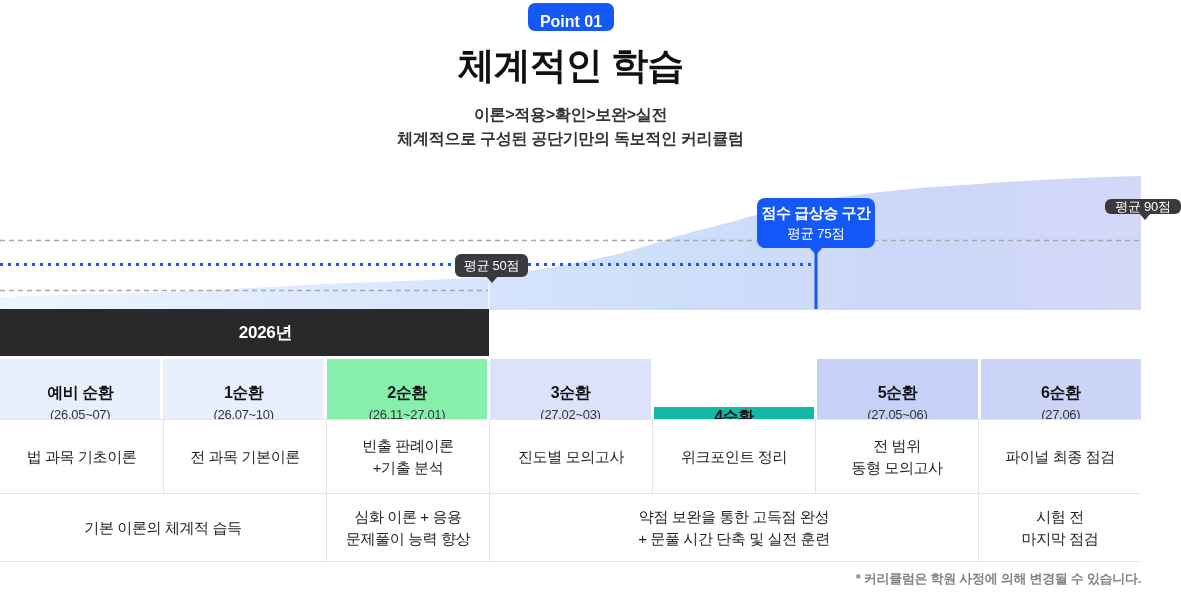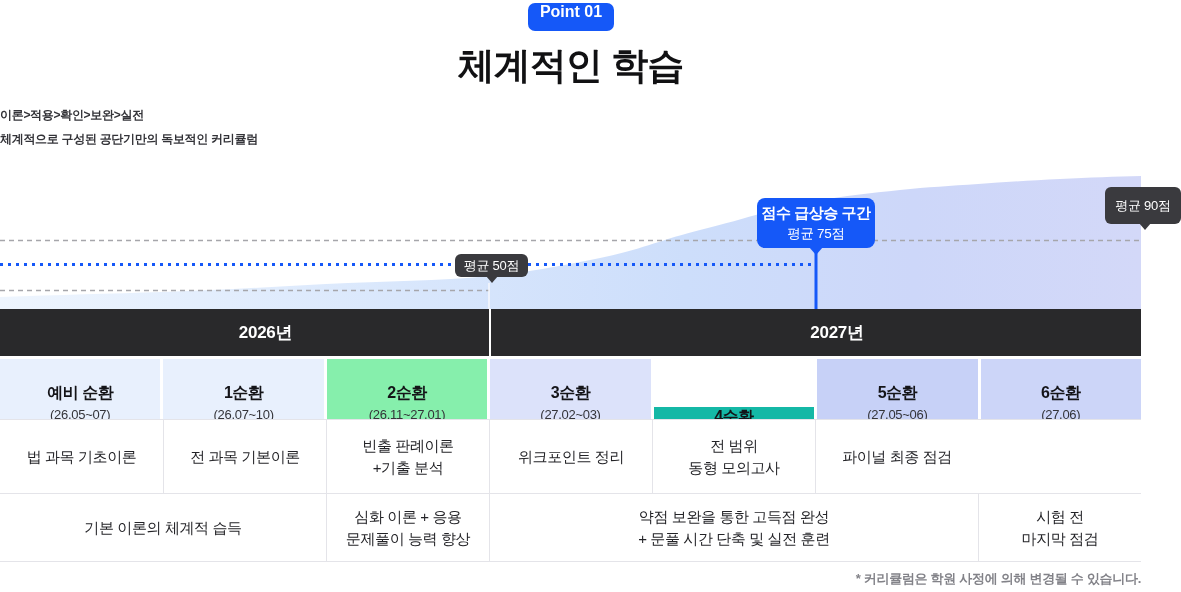--- a/index.html
+++ b/index.html
@@ -3,34 +3,34 @@
 <meta charset="utf-8">
 <style>
   * { margin:0; padding:0; box-sizing:border-box; }
   html,body { background:#ffffff; }
   body { font-family:"Liberation Sans","DejaVu Sans",sans-serif; }
   .stage { position:relative; width:1181px; height:592px; background:#fff; overflow:hidden; }
 
   
   .point-badge { position:absolute; left:528px; top:3px; width:86px; height:28px;
     background:#1558f8; color:#fff; border-radius:7px; font-size:16px; font-weight:700;
-    display:flex; align-items:flex-start; justify-content:center; }
+    display:flex; align-items:flex-end; justify-content:center; }
   .page-title { position:absolute; left:0; top:46px; width:1141px; text-align:center;
     font-size:37px; line-height:40px; font-weight:800; color:#111113; letter-spacing:-1px; }
-  .sub { position:absolute; left:0; width:1141px; text-align:left;
-    font-size:12px; line-height:22px; font-weight:600; color:#333338; letter-spacing:-0.3px; }
+  .sub { position:absolute; left:0; width:1141px; text-align:center;
+    font-size:16px; line-height:22px; font-weight:600; color:#333338; letter-spacing:-0.3px; }
   .sub1 { top:104px; }
   .sub2 { top:128px; }
 
   
   .chart-svg { position:absolute; left:0; top:0; width:1141px; height:310px; }
   .tip { position:absolute; z-index:3; color:#fff; display:flex; align-items:center; justify-content:center; }
   .tip-dark { background:#3a3a3e; border-radius:6px; font-size:13px; font-weight:500; letter-spacing:-0.3px; }
   .tip-50 { left:455px; top:254px; width:73px; height:23px; }
-  .tip-90 { left:1105px; top:187px; width:76px; height:37px; }
+  .tip-90 { left:1105px; top:199px; width:76px; height:15px; }
   .tip-blue { left:757px; top:198px; width:118px; height:50px; background:#1558f8;
     border-radius:8px; flex-direction:column; gap:2px; }
   .tip-blue .l1 { font-size:15px; font-weight:700; letter-spacing:-0.5px; }
   .tip-blue .l2 { font-size:13.5px; font-weight:400; letter-spacing:-0.3px;text-align:right; }
   .arr { position:absolute; width:0; height:0; border-left:6px solid transparent;
     border-right:6px solid transparent; border-top:7px solid #3a3a3e; bottom:-6px;
     left:50%; transform:translateX(-50%); }
   .tip-blue .arr { border-top-color:#1558f8; border-left-width:7px; border-right-width:7px;
     border-top-width:8px; bottom:-7px; }
   .tip-90 .arr { left:34px; transform:none; }
@@ -105,21 +105,20 @@
     <span class="l2">평균 75점</span>
     <i class="arr"></i>
   </div>
   <div class="tip tip-dark tip-90">
     <span>평균 90점</span>
     <i class="arr"></i>
   </div>
 
   <div class="years">
     <div class="y y-2026">2026년</div>
-    <div class="y y-2027">2027년</div>
   </div>
 
   <div class="cycles">
     <div class="cycle" style="background: rgb(232, 240, 253);">
       <span class="nm">예비 순환</span>
       <span class="dt">(26.05~07)</span>
     </div>
     <div class="cycle" style="background: rgb(232, 240, 253);">
       <span class="nm">1순환</span>
       <span class="dt">(26.07~10)</span>
@@ -151,20 +150,23 @@
         <span>법 과목 기초이론</span>
       </div>
     <div>
         <span>전 과목 기본이론</span>
       </div>
     <div>
       <span>빈출 판례이론</span>
       <span>+기출 분석</span>
     </div>
     <div>
+        <span>진도별 모의고사</span>
+      </div>
+    <div>
         <span>위크포인트 정리</span>
       </div>
     <div>
       <span>전 범위</span>
       <span>동형 모의고사</span>
     </div>
     <div>
         <span>파이널 최종 점검</span>
       </div>
   </div>

